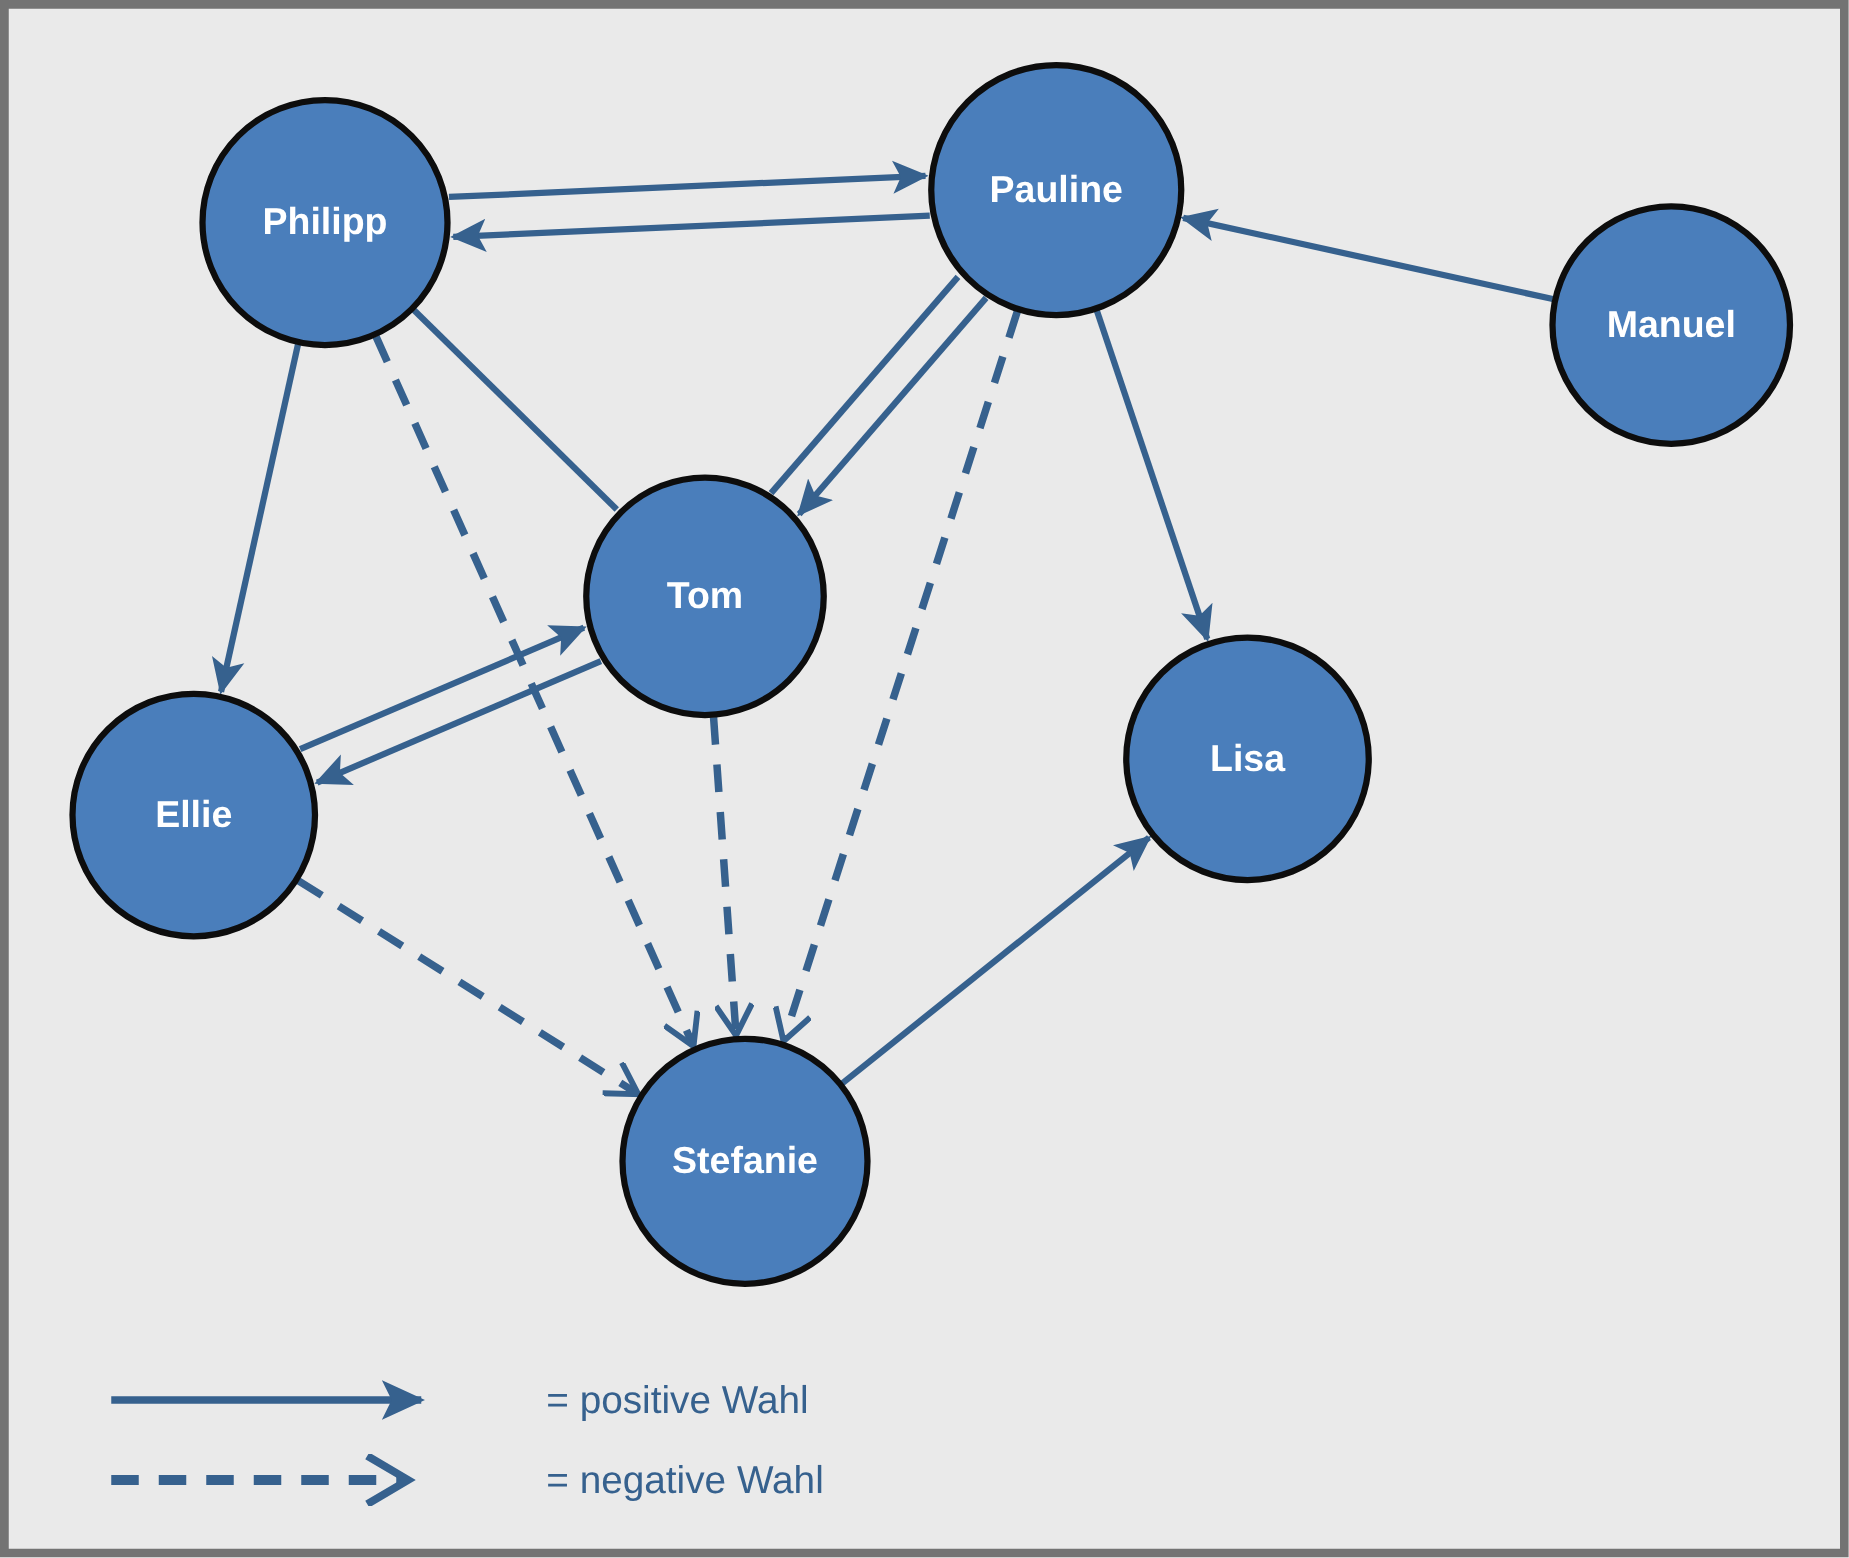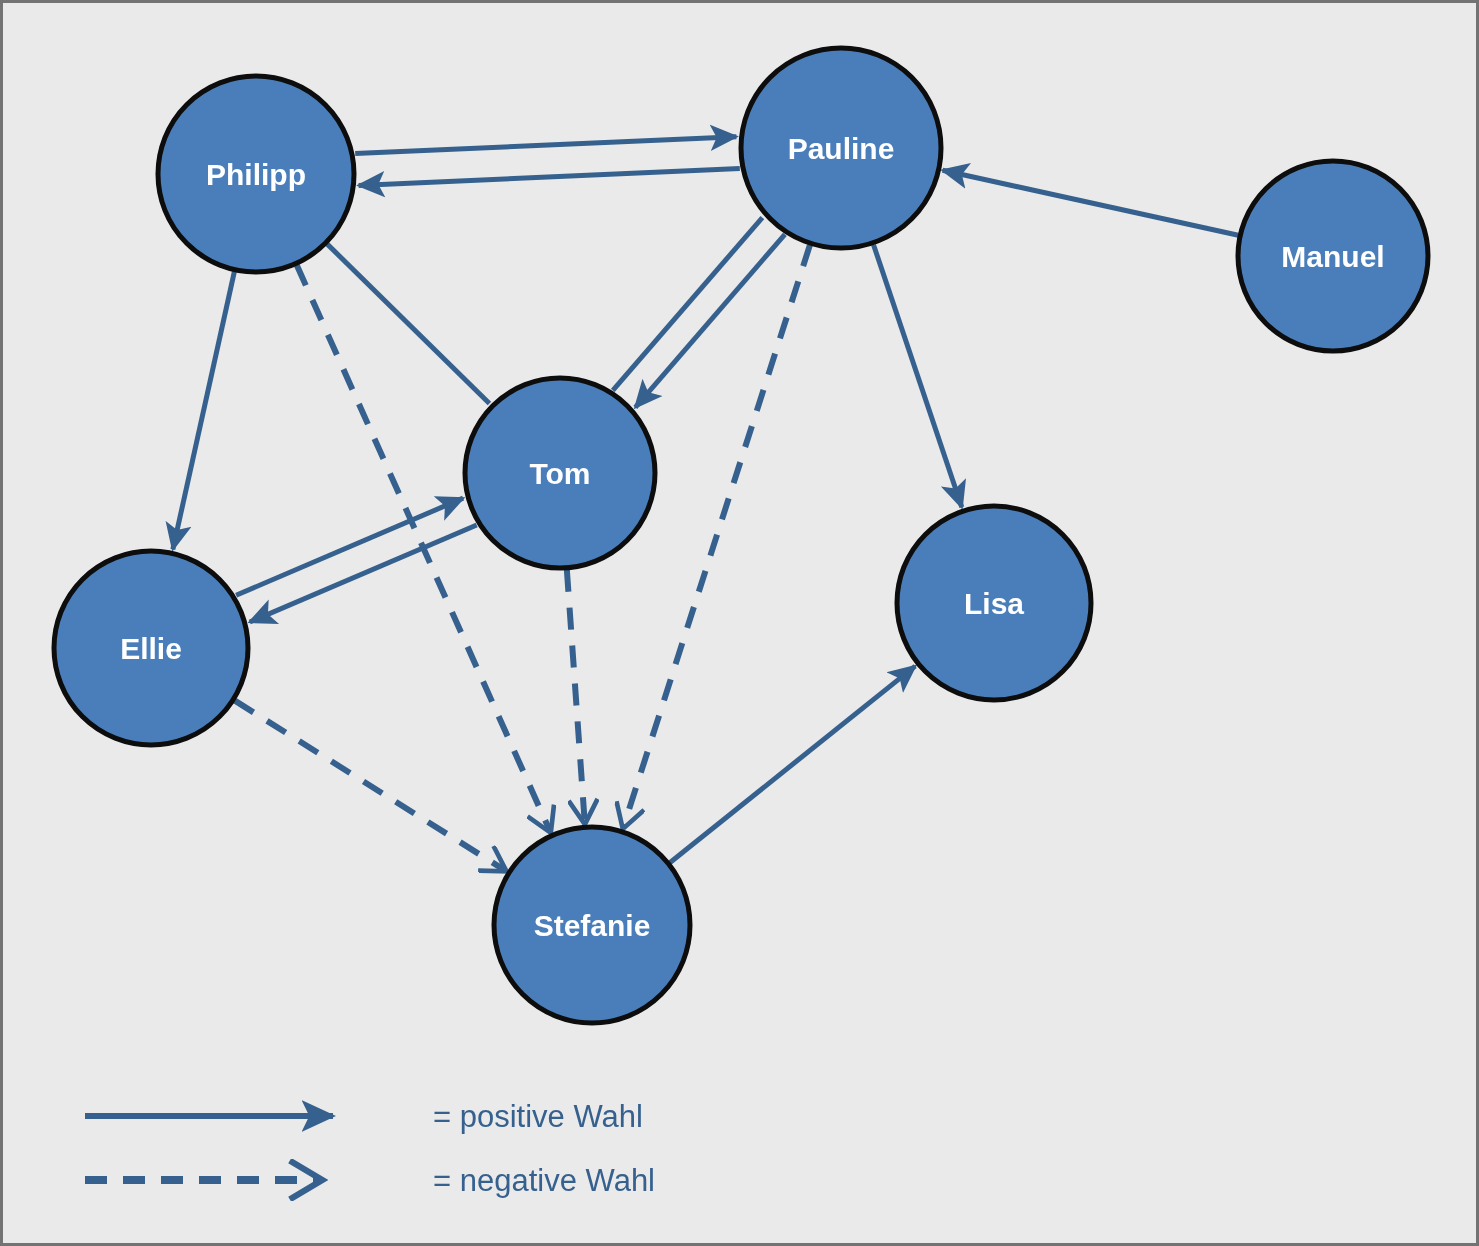--- a/index.html
+++ b/index.html
@@ -8,21 +8,21 @@
     width:1479px;height:1246px;
     background:#ffffff;
     font-family:"Liberation Sans", sans-serif;
     overflow:hidden;
   }
   #canvas-wrap{
     position:relative;
     width:1479px;height:1246px;
     background:#eaeaea;
     box-sizing:border-box;
-    border:3px solid #737373;
+    border:7px solid #737373;
   }
   svg#sociogram{
     position:absolute;left:0;top:0;
     width:1479px;height:1246px;
     display:block;
   }
   .node-circle{
     fill:#4A7EBB;
     stroke:#0d0d0d;
     stroke-width:5;

